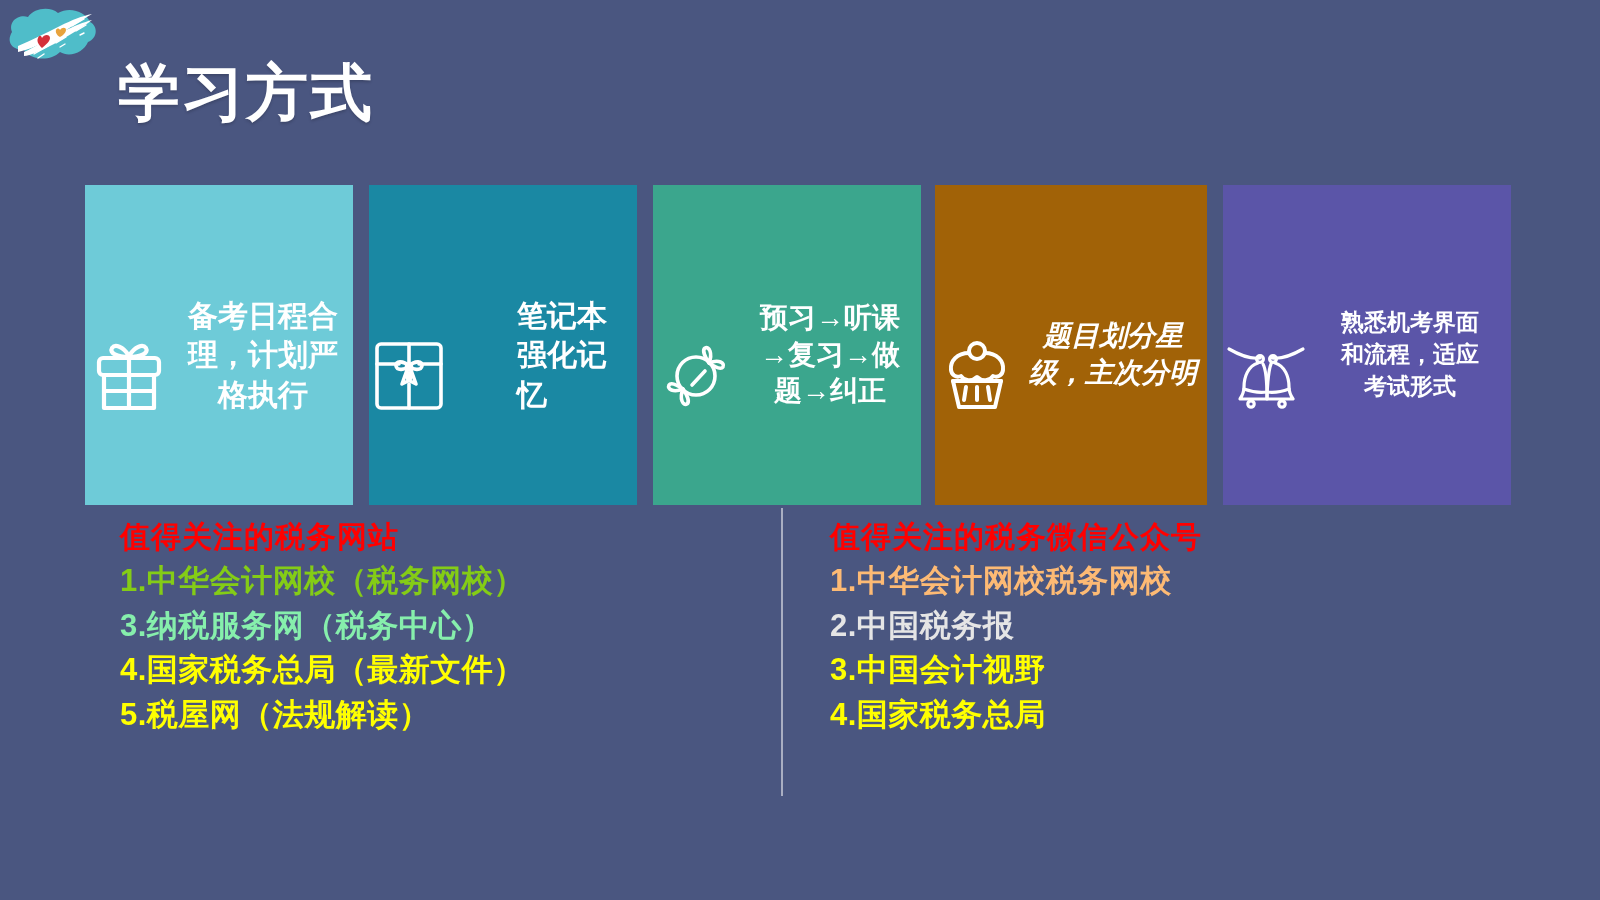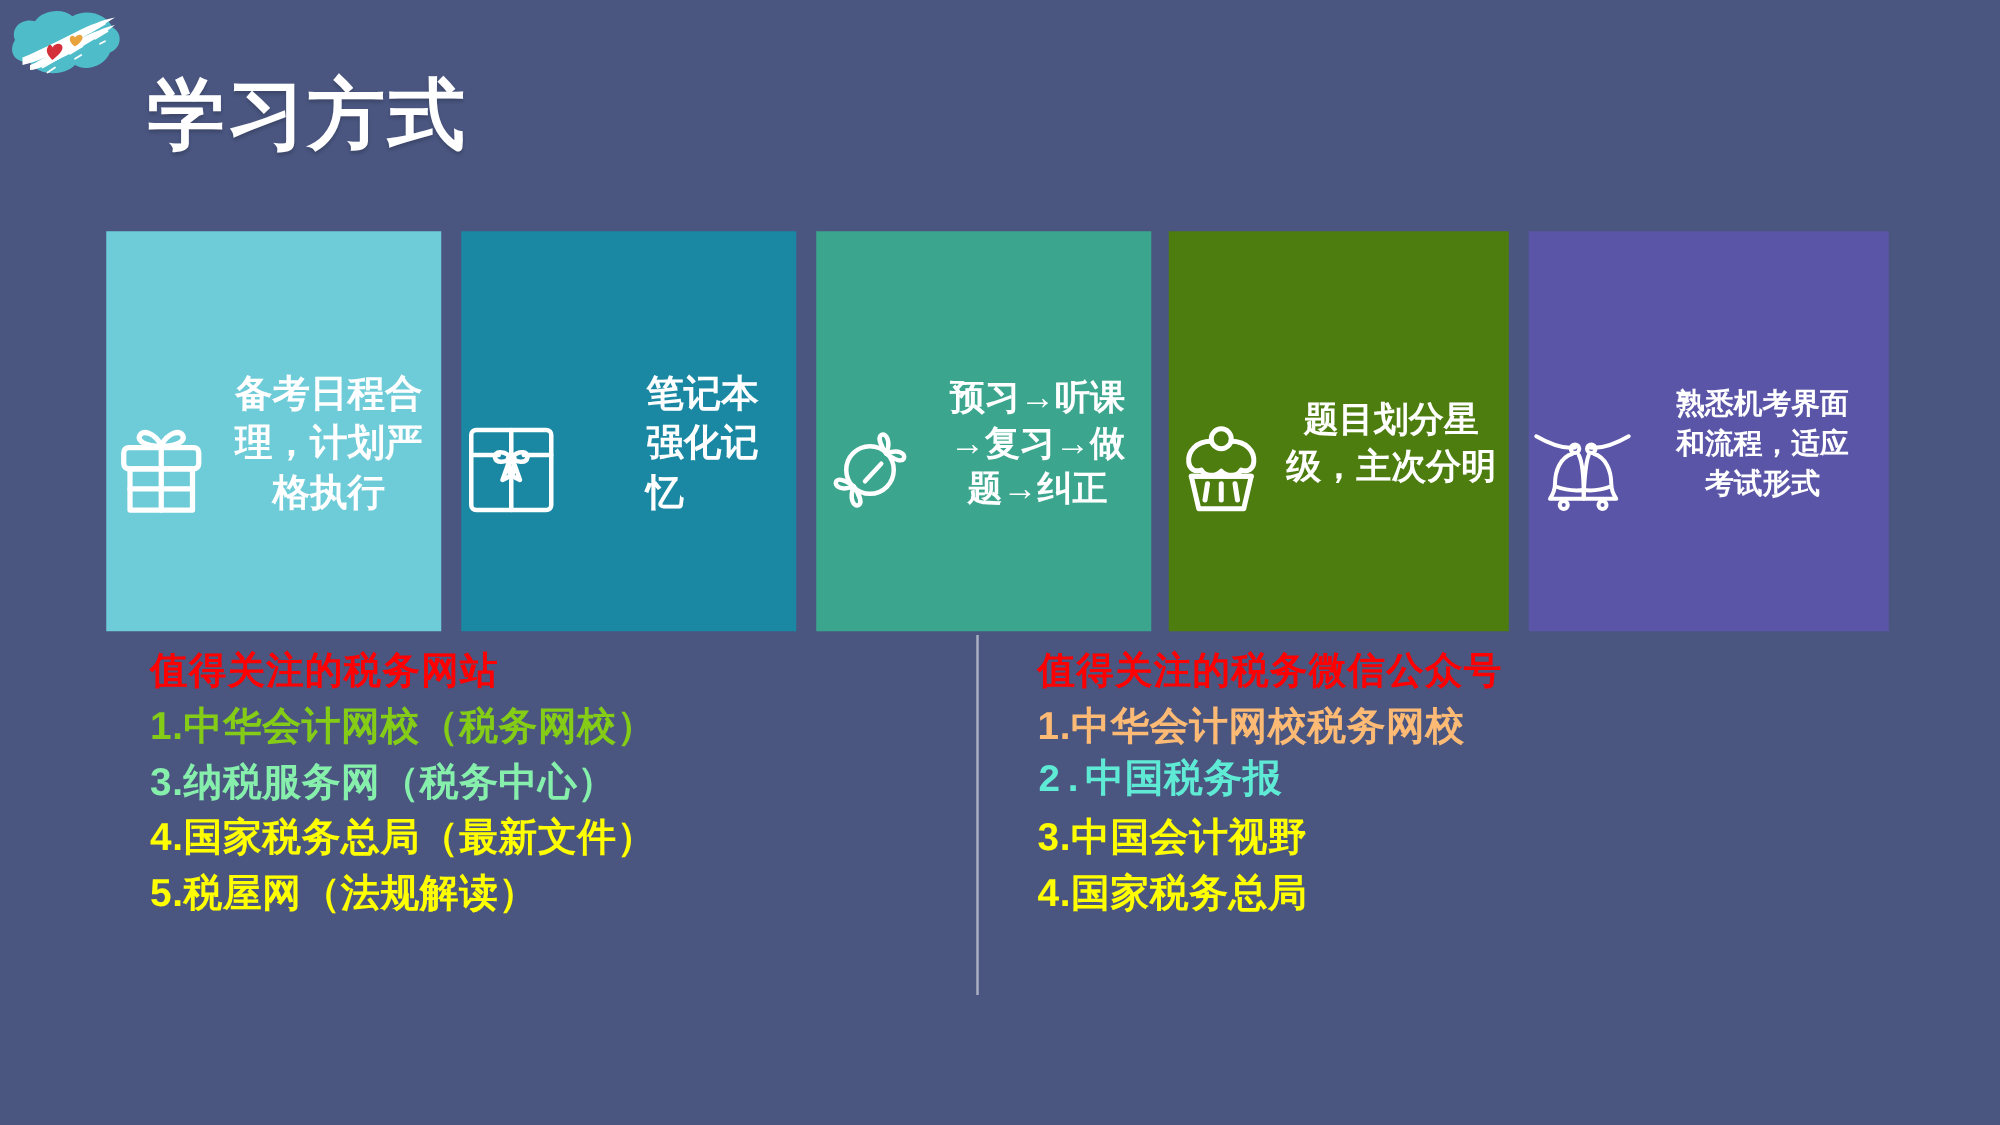--- a/index.html
+++ b/index.html
@@ -138,21 +138,21 @@
         <path d="M56 30 C60 20, 56 13, 52 15 C49 17, 52 24, 56 30 Z"></path>
         <path d="M56 30 C66 26, 72 30, 70 34 C68 37, 62 34, 56 30 Z"></path>
         <path d="M30 56 C26 66, 30 73, 34 71 C37 69, 34 62, 30 56 Z"></path>
         <path d="M30 56 C20 60, 14 56, 16 52 C18 49, 24 52, 30 56 Z"></path>
         <line x1="39" y1="52" x2="52" y2="38"></line>
       </svg>
     </div>
     <div class="card-text">预习→听课→复习→做题→纠正</div>
   </div>
 
-  <div class="card" id="card-3" style="background: #4d7c0f;">
+  <div class="card" id="card-3" style="background: #a16207; font-style: italic;">
     <div class="icon-wrap">
       <svg width="84" height="84" viewBox="0 0 84 84" fill="none" stroke="#ffffff" stroke-width="4" stroke-linecap="round" stroke-linejoin="round">
         <circle cx="42" cy="17" r="8"></circle>
         <path d="M34 19 C22 19, 15 27, 16 36 C16.6 41, 21 44, 26 42
                  C29 47, 37 48, 42 43 C47 48, 55 47, 58 42
                  C63 44, 67.5 41, 68 36 C69 27, 62 19, 50 19"></path>
         <path d="M18 47 L24 73 L60 73 L66 47 Z"></path>
         <line x1="18" y1="47" x2="66" y2="47"></line>
         <line x1="31" y1="53" x2="29" y2="66"></line>
         <line x1="42" y1="53" x2="42" y2="66"></line>
@@ -199,21 +199,21 @@
   <div class="list-item" style="color: rgb(255, 255, 0);">
     <span class="list-num">5.</span><span>税屋网（法规解读）</span>
   </div>
 </div>
 
 <div class="list-block" id="list-right">
   <div class="list-heading" style="color: rgb(255, 0, 0);">值得关注的税务微信公众号</div>
   <div class="list-item accent" style="color: #fdba74;">
     <span class="list-num">1.</span><span>中华会计网校税务网校</span>
   </div>
-  <div class="list-item" style="color: #5eead4; font-family: Liberation Mono, monospace;">
+  <div class="list-item" style="color: #e5e5e5;">
     <span class="list-num">2.</span><span>中国税务报</span>
   </div>
   <div class="list-item" style="color: rgb(255, 255, 0);">
     <span class="list-num">3.</span><span>中国会计视野</span>
   </div>
   <div class="list-item" style="color: rgb(255, 255, 0);">
     <span class="list-num">4.</span><span>国家税务总局</span>
   </div>
 </div>
 

